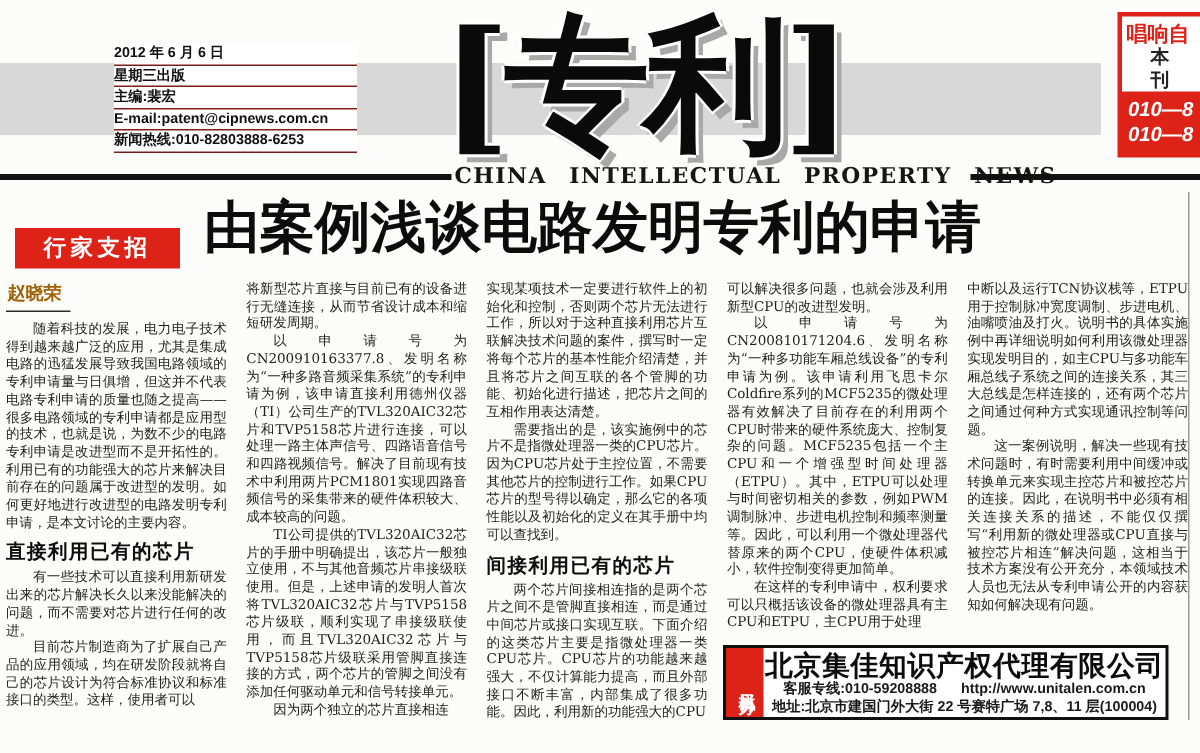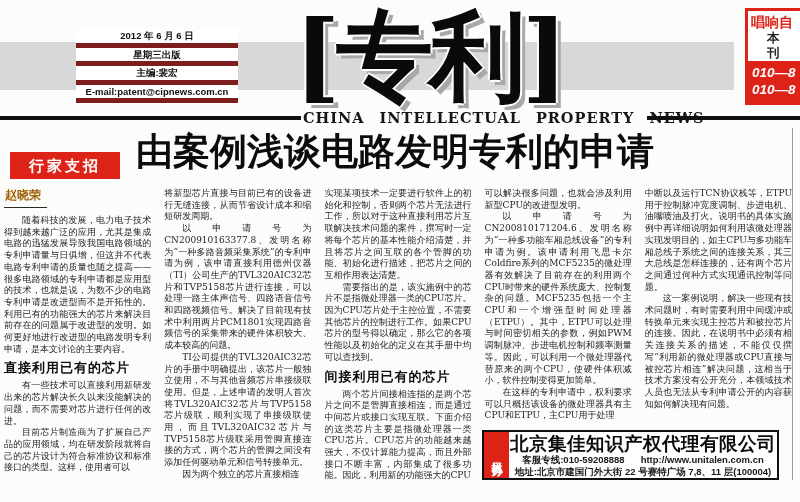--- a/index.html
+++ b/index.html
@@ -5,21 +5,21 @@
   * { margin:0; padding:0; box-sizing:border-box; }
   html,body { background:#e9e9e9; }
   #page {
     position:relative; width:800px; height:502px; background:#fcfcfb;
     overflow:hidden; font-family:"DejaVu Serif", serif;
   }
   
   .gray-band { position:absolute; left:0; top:42px; width:734px; height:48px; background:#d8d8d8; }
   .info-box { position:absolute; left:76px; top:29px; width:162px; background:#fff; }
   .info-row {
-    border-bottom:5px solid #7f1d1d; text-align:center;
+    border-bottom:1px solid #7f1d1d; 
     font:bold 9.5px/13.5px "Liberation Sans", sans-serif; color:#111; white-space:nowrap;
   }
   .paper-title {
     position:absolute; left:292px; top:2px; width:272px; text-align:right;
     font:bold 97px/108px "DejaVu Serif", serif; color:#0a0a0a; letter-spacing:-4px;
     text-shadow:-2px 0 0 #fff, 2px 0 0 #fff, 0 -2px 0 #fff, 0 2px 0 #fff, 5px 5px 0 #a8a8a8;
   }
   .eng-rule { position:absolute; top:116px; height:4px; background:#111; }
   .eng-rule.left { left:0; width:301px; }
   .eng-rule.right { left:647px; width:153px; }
@@ -82,20 +82,21 @@
 
 <div id="page">
 
   <div class="gray-band"></div>
 
   <div class="info-box">
     <div class="info-row">2012 年 6 月 6 日</div>
     <div class="info-row">星期三出版</div>
     <div class="info-row">主编:裴宏</div>
     <div class="info-row">E-mail:patent@cipnews.com.cn</div>
+    <div class="info-row">新闻热线:010-82803888-6253</div>
   </div>
 
   <div class="paper-title">[专利]</div>
 
   <div class="eng-rule left"></div>
   <div class="eng-title">CHINA INTELLECTUAL PROPERTY NEWS</div>
   <div class="eng-rule right"></div>
 
   <div class="promo">
     <div class="promo-slogan">唱响自</div>

